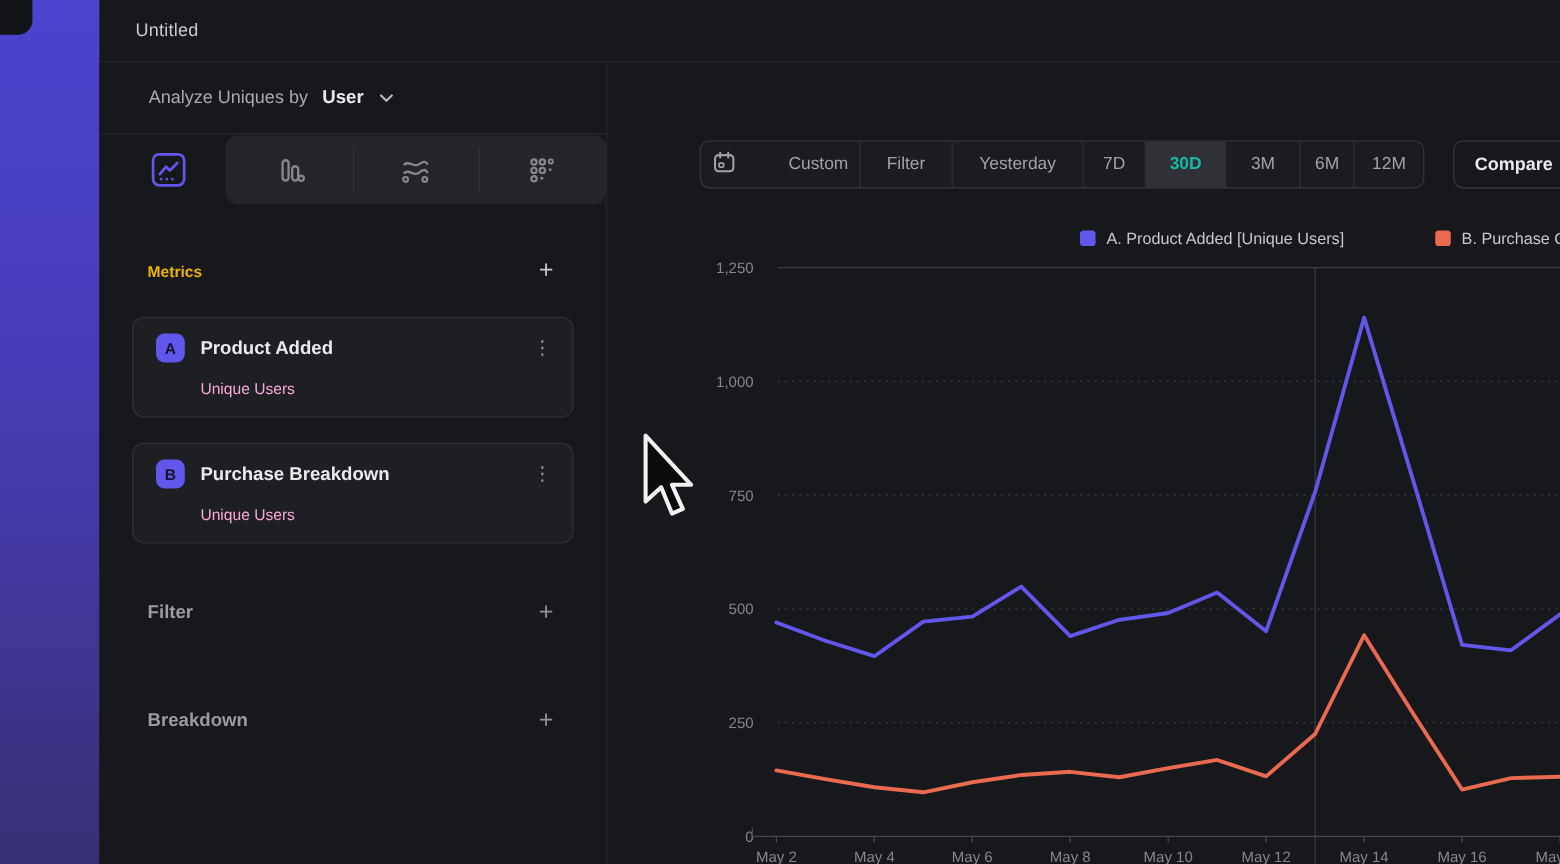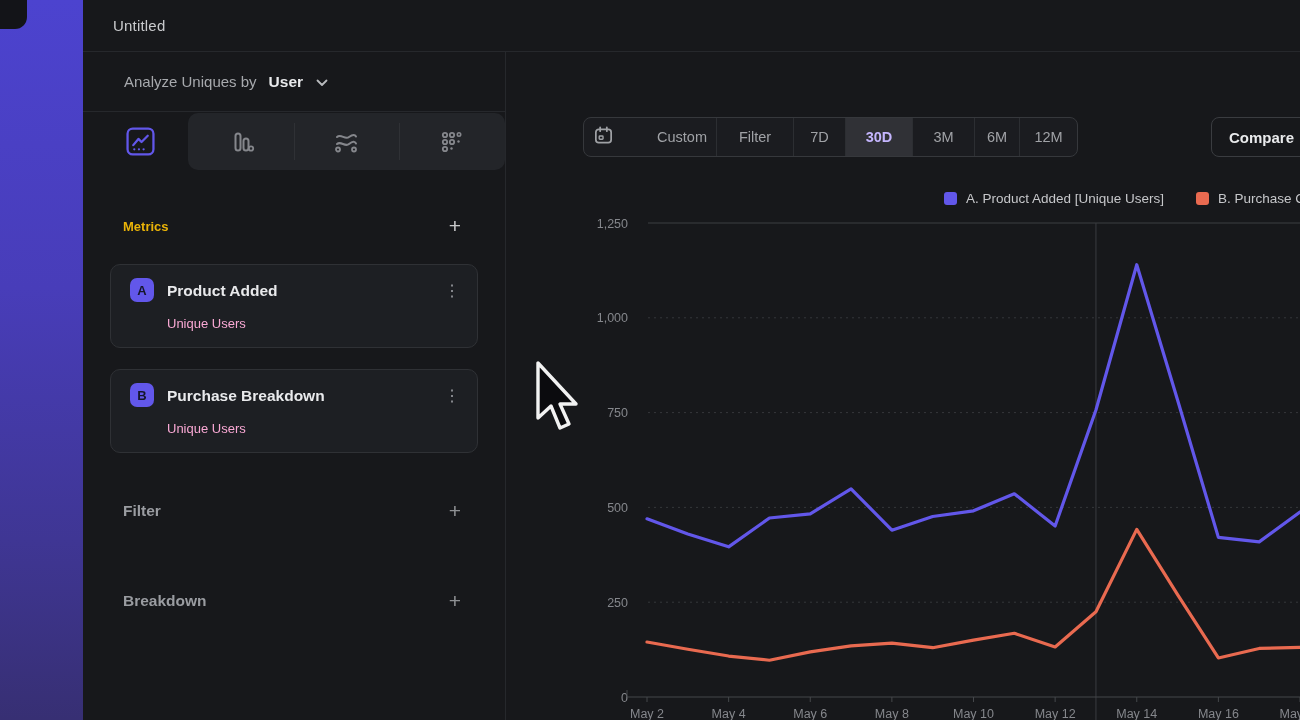--- a/index.html
+++ b/index.html
@@ -53,21 +53,21 @@
 
   .side-row{position:absolute;left:40px;width:343px;display:flex;align-items:center;justify-content:space-between;}
   .side-row .lbl{font-size:15.5px;font-weight:600;color:#9A9CA1;}
 
   
   .range-group{position:absolute;left:583px;top:117px;height:40px;display:flex;
     border:1px solid var(--border-strong);border-radius:8px;overflow:hidden;background:#1B1C20;}
   .range{height:100%;display:flex;align-items:center;justify-content:center;gap:9px;
     font-size:14.5px;color:#A0A2A6;border-left:1px solid #2C2E32;cursor:pointer;background:transparent;border-top:none;border-bottom:none;border-right:none;font-family:inherit;}
   .range:first-child{border-left:none;gap:43px;}
-  .range.active{background:#303136;color:#c4b5fd;font-weight:700;}
+  .range.active{background:#303136;color:#14b8a6;font-weight:700;}
   .compare-btn{position:absolute;left:1211px;top:117px;width:130px;height:40px;border:1px solid #3A3C40;border-radius:8px;
     background:transparent;color:var(--text);font-size:15px;font-weight:700;text-align:left;padding-left:17px;cursor:pointer;font-family:inherit;}
 
   
   .legend-item{position:absolute;top:191px;display:flex;align-items:center;gap:9px;white-space:nowrap;}
   .legend-item .lbl{font-size:13.5px;color:#C6C7CA;}
   .swatch{width:13px;height:13px;border-radius:3px;flex:none;}
 
   
   #chart{position:absolute;left:506px;top:200px;}
@@ -203,30 +203,31 @@
         <svg width="21" height="21" viewBox="0 0 22 22">
           <rect x="3" y="4.5" width="16" height="14" rx="3" fill="none" stroke="#9FA1A5" stroke-width="1.8"></rect>
           <line x1="7.5" y1="2.5" x2="7.5" y2="6.5" stroke="#9FA1A5" stroke-width="1.8" stroke-linecap="round"></line>
           <line x1="14.5" y1="2.5" x2="14.5" y2="6.5" stroke="#9FA1A5" stroke-width="1.8" stroke-linecap="round"></line>
           <rect x="6.5" y="11.5" width="4" height="3.5" rx="0.8" fill="none" stroke="#9FA1A5" stroke-width="1.5"></rect>
         </svg>
       </span>
       <span>Custom</span>
     </button>
     <button class="range" style="width:77px">Filter</button>
+    <button class="range" style="width:109px">Yesterday</button>
     <button class="range" style="width:52px">7D</button>
     <button class="range active" style="width:67px">30D</button>
     <button class="range" style="width:62px">3M</button>
     <button class="range" style="width:45px">6M</button>
     <button class="range" style="width:58px">12M</button>
   </div>
 
   <button class="compare-btn">Compare</button>
 
-  <div class="legend-item" style="left:944px">
+  <div class="legend-item" style="left:900px">
     <span class="swatch" style="background: rgb(98, 87, 234);"></span>
     <span class="lbl">A. Product Added [Unique Users]</span>
   </div>
   <div class="legend-item" style="left:1196px">
     <span class="swatch" style="background: rgb(233, 106, 80);"></span>
     <span class="lbl">B. Purchase Completed [Unique Users]</span>
   </div>
 
   <svg id="chart" width="794" height="520" viewBox="0 0 794 520">
       <line x1="142" x2="794" y1="23" y2="23" class="grid solid"></line>

